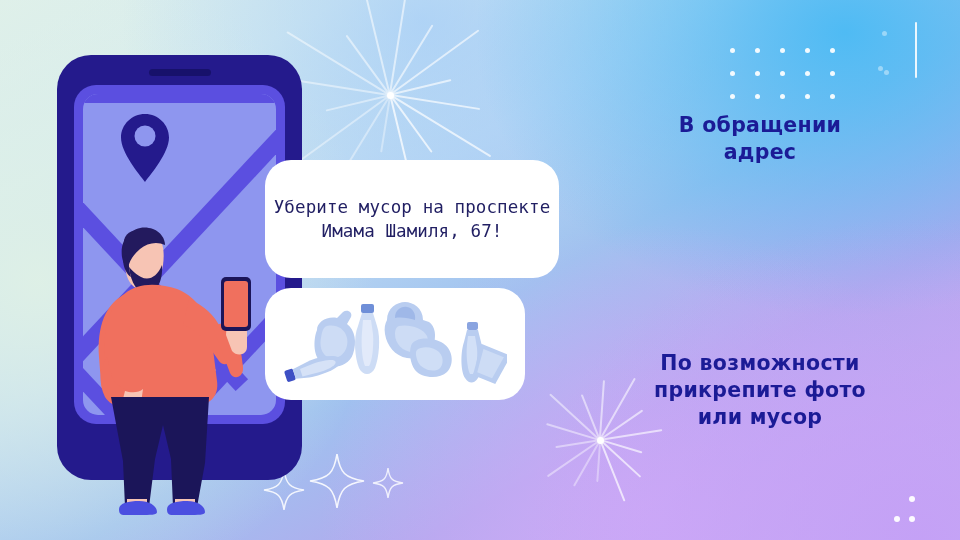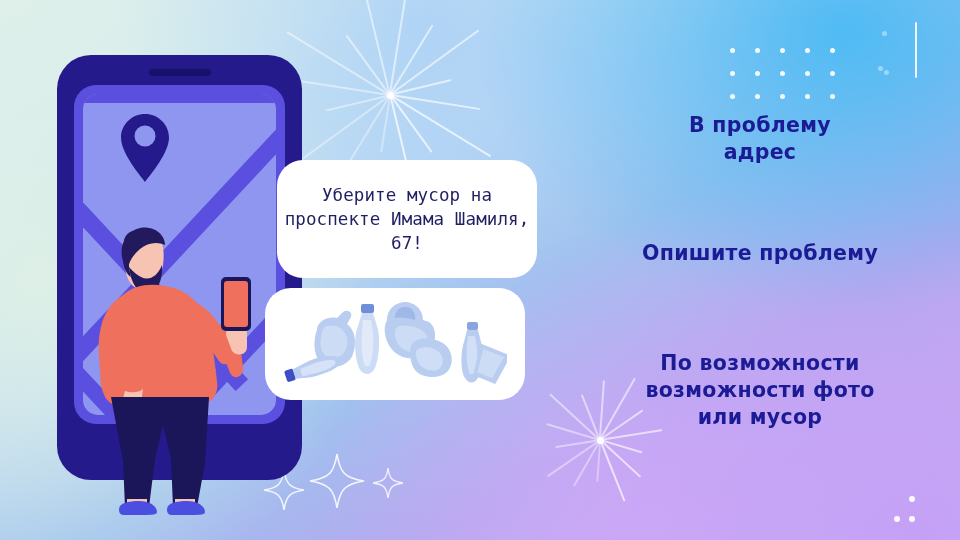--- a/index.html
+++ b/index.html
@@ -44,21 +44,21 @@
     background:#5b4fe0;border-radius:22px;overflow:hidden;}
   #map{position:absolute;left:9px;top:9px;right:9px;bottom:9px;
     background:#8e96ef;border-radius:15px;overflow:hidden;}
   .road{position:absolute;background:#5b4fe0;}
 
   
   #character{position:absolute;left:85px;top:215px;width:180px;height:300px;}
 
   
   .bubble{position:absolute;background:#fff;border-radius:26px;}
-  #bubble-text{left:277px;top:160px;width:260px;height:118px;}
+  #bubble-text{left:265px;top:160px;width:294px;height:118px;}
   #bubble-text p{
     margin:0;position:absolute;left:0;right:0;top:50%;transform:translateY(-50%);
     text-align:center;color:#211f63;font-size:17.5px;line-height:24px;
     font-family:"DejaVu Sans Mono","Liberation Mono",monospace;letter-spacing:.1px;
   }
   #bubble-trash{left:265px;top:288px;width:260px;height:112px;}
   #trash-art{position:absolute;left:18px;top:12px;width:224px;height:88px;}
 
   
   #messages{position:absolute;left:560px;top:0;width:400px;height:540px;}
@@ -254,26 +254,25 @@
 
       <g transform="rotate(22 206 62)">
         <path d="M192 48 L224 48 L220 80 L196 80 Z" fill="#b9cdf0"></path>
         <path d="M196 52 L218 52 L215 76 L199 76 Z" fill="#cddcf5"></path>
       </g>
     </svg>
   </div>
 
   <div id="messages">
     <div class="msg" id="msg-0">
-      <span>В проблему</span>
+      <span>В обращении</span>
       <span>адрес</span>
     </div>
     <div class="msg" id="msg-1">
-      <span>Опишите проблему</span>
     </div>
     <div class="msg" id="msg-2">
       <span>По возможности</span>
-      <span>возможности фото</span>
+      <span>прикрепите фото</span>
       <span>или мусор</span>
     </div>
   </div>
 
 </div>
 
 </body></html>

